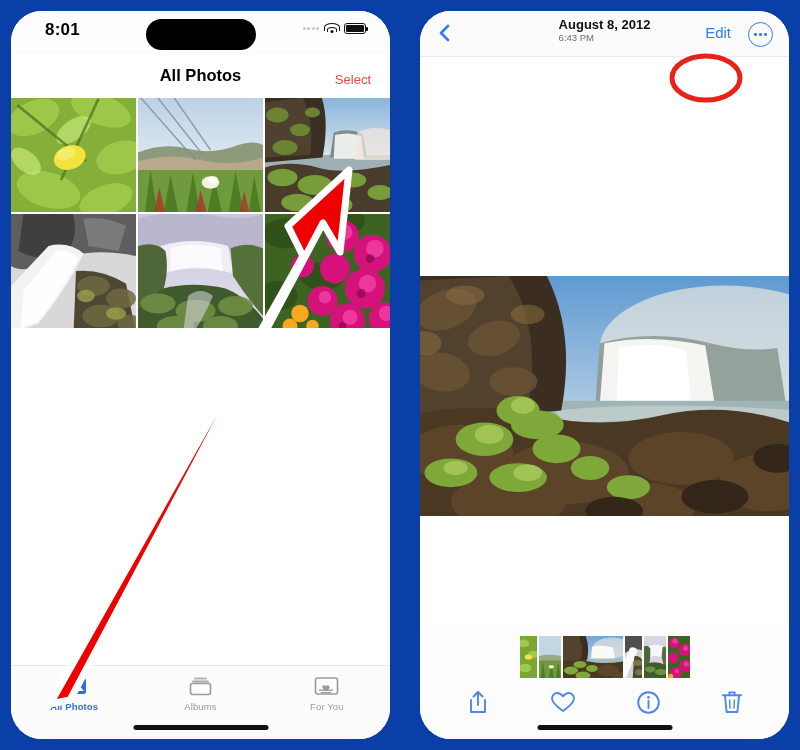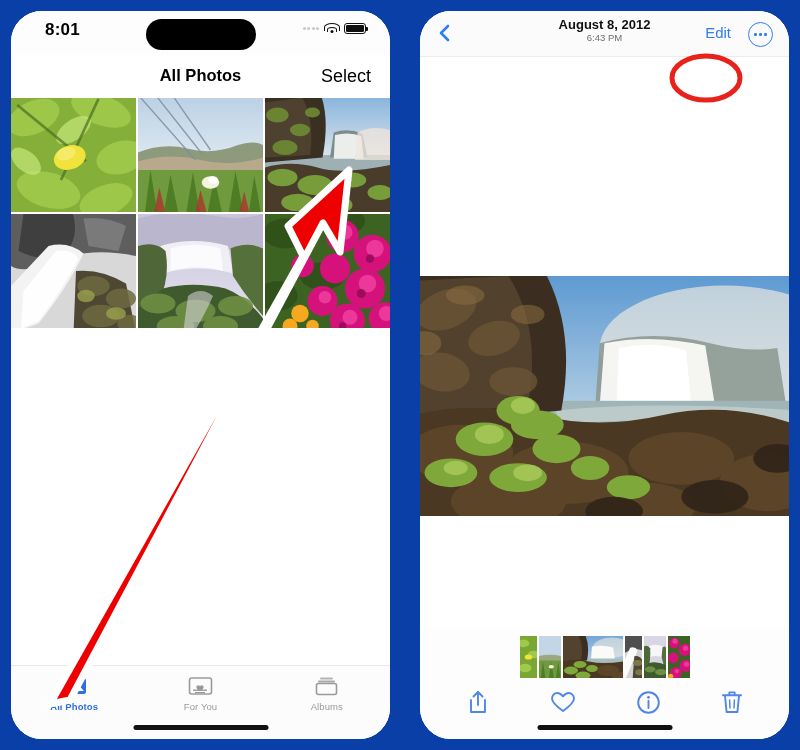--- a/index.html
+++ b/index.html
@@ -50,21 +50,21 @@
   .batt{width:22px;height:11px;border:1.4px solid #111;border-radius:3px;position:relative;padding:1px;box-sizing:border-box;}
   .batt i{display:block;width:100%;height:100%;background:#111;border-radius:1.3px;}
   .batt:after{content:"";position:absolute;right:-3px;top:3.2px;width:1.6px;height:4px;background:#111;border-radius:0 1px 1px 0;}
 
   
   .navbar-l{
     position:relative;height:41px;background:#fff;
     display:flex;align-items:center;justify-content:center;
   }
   .nav-title{font-size:16.5px;font-weight:700;color:#000;}
-  .nav-select{position:absolute;right:19px;top:11px;font-size:18px;color:#000000;}
+  .nav-select{position:absolute;right:19px;top:17px;font-size:13px;color:#ef4444;}
 
   
   .grid{
     display:grid;grid-template-columns:repeat(3,1fr);
     gap:2px;background:#fff;margin-top:2px;
   }
   .cell{height:114px;overflow:hidden;position:relative;background:#ddd;}
   .cell svg{display:block;width:100%;height:100%;}
 
   
@@ -80,21 +80,21 @@
   .home-ind{
     position:absolute;left:50%;transform:translateX(-50%);bottom:9px;
     width:135px;height:5px;border-radius:3px;background:#111;
   }
 
   
   .navbar-r{
     position:relative;height:45px;background:#fbfbfb;border-bottom:1px solid #ececec;
   }
   .back-chev{position:absolute;left:14px;top:11px;width:22px;height:22px;}
-  .r-datewrap{position:absolute;left:50%;transform:translateX(-50%);top:6px;text-align:center;}
+  .r-datewrap{position:absolute;left:50%;transform:translateX(-50%);top:6px;text-align:left;}
   .r-date{font-size:13px;font-weight:700;color:#111;line-height:15px;}
   .r-time{font-size:9.5px;color:#6d6d6d;line-height:12px;}
   .edit-btn{position:absolute;right:58px;top:13px;font-size:15px;color:#2f7ef5;font-weight:500;margin-left:41px;}
   .dots-btn{
     position:absolute;right:16px;top:11px;width:23px;height:23px;border-radius:50%;
     border:1.6px solid #2f7ef5;display:flex;align-items:center;justify-content:center;gap:2.2px;
   }
   .dots-btn i{width:2.6px;height:2.6px;border-radius:50%;background:#2f7ef5;display:block;}
 
   .bigphoto{position:absolute;left:0;right:0;top:265px;height:240px;overflow:hidden;background:#cfd6dc;}
@@ -332,37 +332,37 @@
               <rect x="1" y="2" width="23" height="16" rx="2.5" fill="#2f6ee0"></rect>
               <path d="M3 15 L9 8 L13.5 13 L17 9.5 L22 15Z" fill="#ffffff"></path>
               <circle cx="18.5" cy="6.5" r="2" fill="#ffffff"></circle>
             </svg>
           </div>
           <div class="tlabel">All Photos</div>
         </div>
         <div class="tab">
           <div class="ticon">
             <svg width="25" height="20" viewBox="0 0 25 20">
+              <rect x="6" y="1.5" width="13" height="2" rx="1" fill="#b4b4b4"></rect>
+              <rect x="4" y="4.5" width="17" height="2" rx="1" fill="#a8a8a8"></rect>
+              <rect x="2.5" y="7.5" width="20" height="11" rx="2" fill="none" stroke="#9a9a9a" stroke-width="1.6"></rect>
+            </svg>
+          </div>
+          <div class="tlabel">Albums</div>
+        </div>
+        <div class="tab">
+          <div class="ticon">
+            <svg width="25" height="20" viewBox="0 0 25 20">
               <rect x="1.5" y="2" width="22" height="16" rx="2.2" fill="none" stroke="#9a9a9a" stroke-width="1.6"></rect>
               <path d="M12 10.2c-1.4-1.6-3.6-.7-3.6 1 0 1.6 2.2 2.9 3.6 4 1.4-1.1 3.6-2.4 3.6-4 0-1.7-2.2-2.6-3.6-1z" fill="#9a9a9a"></path>
               <rect x="5" y="13.5" width="14" height="1.4" fill="#9a9a9a"></rect>
               <rect x="7" y="16" width="10" height="1.2" fill="#9a9a9a"></rect>
             </svg>
           </div>
           <div class="tlabel">For You</div>
-        </div>
-        <div class="tab">
-          <div class="ticon">
-            <svg width="25" height="20" viewBox="0 0 25 20">
-              <rect x="6" y="1.5" width="13" height="2" rx="1" fill="#b4b4b4"></rect>
-              <rect x="4" y="4.5" width="17" height="2" rx="1" fill="#a8a8a8"></rect>
-              <rect x="2.5" y="7.5" width="20" height="11" rx="2" fill="none" stroke="#9a9a9a" stroke-width="1.6"></rect>
-            </svg>
-          </div>
-          <div class="tlabel">Albums</div>
         </div>
         <div class="home-ind"></div>
       </div>
 
     </div>
   </div>
 
   <div class="phone right">
     <div class="screen">
 

